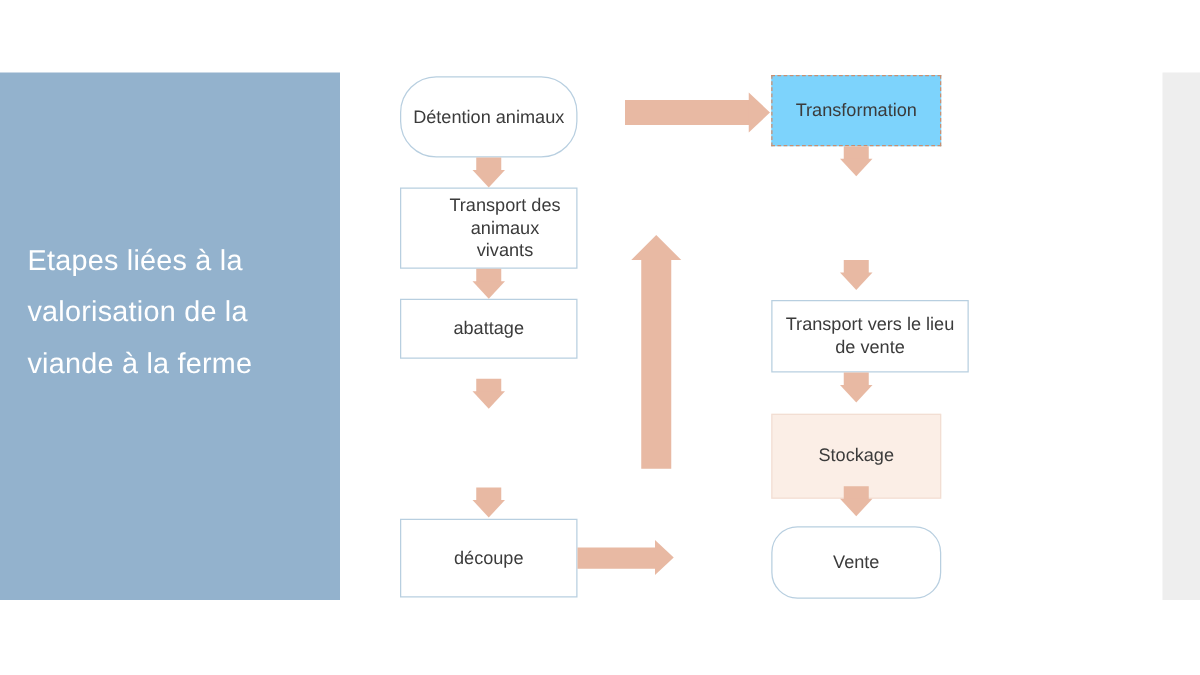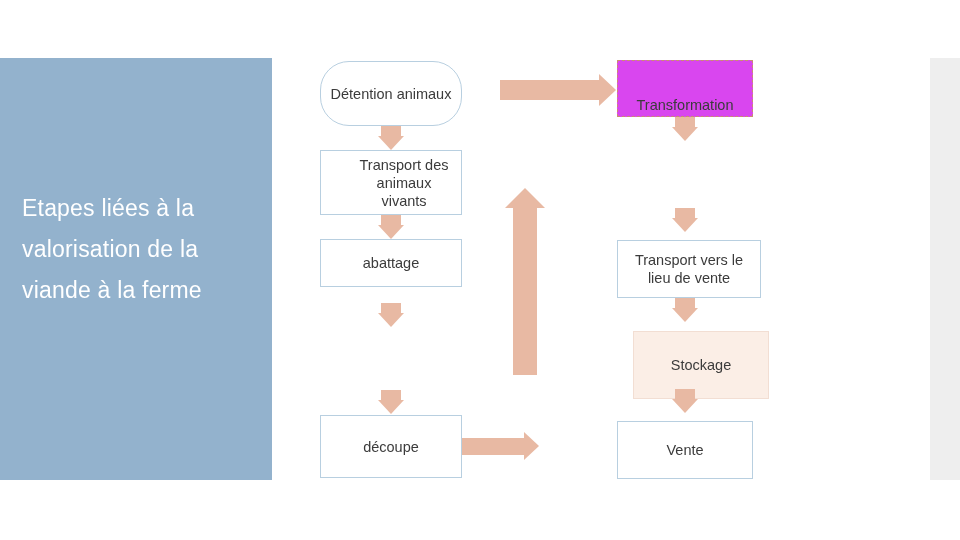--- a/index.html
+++ b/index.html
@@ -63,22 +63,21 @@
     line-height: 18px;
     color: #3b3b3b;
     padding: 2px 6px;
   }
   .box.solid {
     border: 1px solid #b8cfe0;
     background: #ffffff;
   }
   .box.dashed {
     border: 1px dashed #c98f70;
-    background: #d946ef;
-    align-items: flex-end;
+    background: #7dd3fc;
   }
   .box.filled {
     border: 1px solid #f2ded3;
     background: #fbeee6;
   }
   .arrow-shaft {
     position: absolute;
     background: #e8b9a3;
   }
   .arrow-head-down {
@@ -160,29 +159,29 @@
   <div class="arrow-head-up" style="left:505px; top:188px;"></div>
 
   <div class="arrow-shaft" style="left:500px; top:80px; width:100px; height:20px;"></div>
   <div class="arrow-head-right" style="left:599px; top:74px;"></div>
 
   <div class="box dashed" style="left:617px; top:60px; width:136px; height:57px;">
     <span>Transformation</span>
   </div>
 
 
-  <div class="box solid" style="left:617px; top:240px; width:144px; height:58px;">
+  <div class="box solid" style="left:617px; top:240px; width:158px; height:58px;">
     <span>Transport vers le lieu de vente</span>
   </div>
 
-  <div class="box filled" style="left:633px; top:331px; width:136px; height:68px;">
+  <div class="box filled" style="left:617px; top:331px; width:136px; height:68px;">
     <span>Stockage</span>
   </div>
 
-  <div class="box solid" style="left:617px; top:421px; width:136px; height:58px;">
+  <div class="box solid" style="left:617px; top:421px; width:136px; height:58px;border-radius:21px;">
     <span>Vente</span>
   </div>
 
   <div class="arrow-shaft" style="left:675px; top:117px; width:20px; height:12px;"></div>
   <div class="arrow-head-down" style="left:672px; top:127px;"></div>
 
   <div class="arrow-shaft" style="left:675px; top:208px; width:20px; height:12px;"></div>
   <div class="arrow-head-down" style="left:672px; top:218px;"></div>
 
   <div class="arrow-shaft" style="left:675px; top:298px; width:20px; height:12px;"></div>

